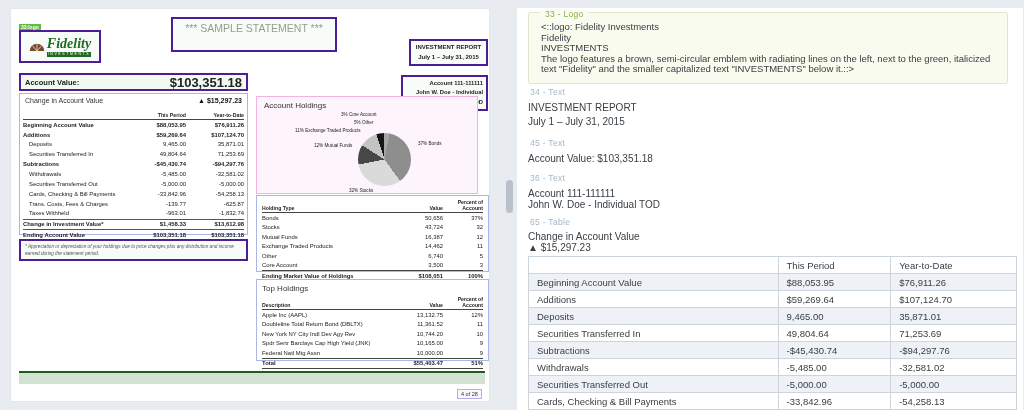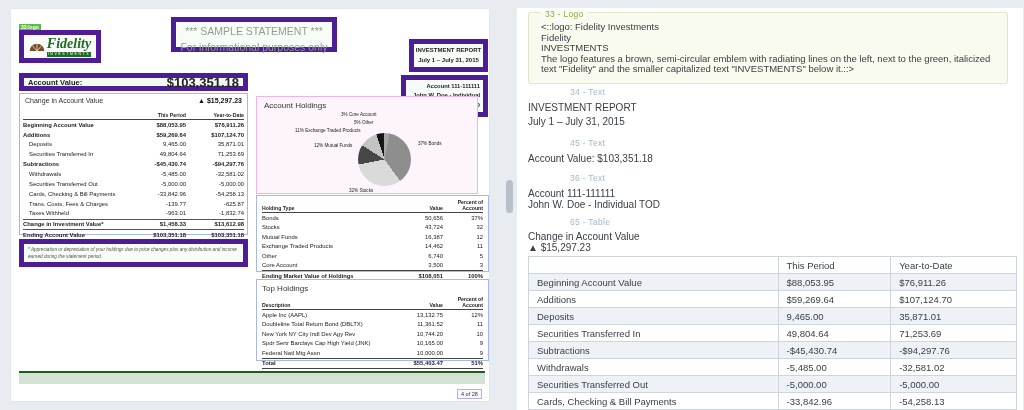--- a/index.html
+++ b/index.html
@@ -2,21 +2,21 @@
 <html><head>
 <meta charset="utf-8">
 <style>
   html,body{margin:0;padding:0;}
   body{width:1024px;height:410px;background:#e8ebf0;overflow:hidden;position:relative;
        font-family:"Liberation Sans",sans-serif;color:#222;}
   .abs{position:absolute;}
 
   
   .page{position:absolute;left:10px;top:8px;width:480px;height:394px;background:#fff;border:1px solid #e3e7ec;box-sizing:border-box;}
-  .ab-green{border:5px solid #4c1d95;background:#f8fcf8;}
+  .ab-green{border:2px solid #4c1d95;background:#f8fcf8;}
   .ab-blue{border:1px solid #a9b6e8;background:#fff;}
   .ab-pink{border:1px solid #f0b4e0;background:#fdf5fb;}
   .ab-purple{border:1px solid #b6aee6;background:#f8f7fd;}
 
   .logo-tag{left:8px;top:15px;font-size:5px;font-weight:bold;background:#62b843;color:#fff;padding:0 2px;line-height:7px;}
   .logo-box{left:8px;top:21px;width:82px;height:33px;display:flex;align-items:center;justify-content:center;gap:2px;box-sizing:border-box;}
   .logo-text{display:flex;flex-direction:column;}
   .logo-brand{font-family:"Liberation Serif",serif;font-style:italic;font-weight:bold;font-size:14px;color:#1f6b21;line-height:14px;}
   .logo-sub{background:#1f6b21;color:#fff;font-size:3.5px;letter-spacing:1.6px;text-align:center;line-height:5px;margin-top:1px;}
 
@@ -77,21 +77,21 @@
   .pageind{left:446px;top:380px;font-size:5.5px;padding:1px 3px;color:#333;}
 
   
   .scroll-thumb{left:506px;top:180px;width:7px;height:33px;background:#b9c0ca;border-radius:4px;}
 
   
   .rp{position:absolute;left:517px;top:8px;width:506px;height:402px;background:#fff;overflow:hidden;color:#3a4046;}
   .ann-box{position:absolute;left:11px;top:4px;width:480px;box-sizing:border-box;border:1px solid #e0e6cb;background:#f9fbef;border-radius:3px;padding:9px 12px 8px;font-size:9.5px;line-height:10.6px;}
   .ann-label{position:absolute;font-size:8.5px;letter-spacing:0.3px;}
   .lab-green{color:#84b23d;}
-  .lab-blue{color:#a3b7c9;margin-left:40px;}
+  .lab-blue{color:#a3b7c9;}
   .ann-box .ann-label{top:-4px;left:12px;background:#fbfcf4;padding:0 4px;}
   .s-line{position:absolute;left:11px;font-size:10px;line-height:11px;white-space:nowrap;}
   .rtable{position:absolute;left:11px;top:248px;width:489px;border-collapse:collapse;font-size:9.5px;color:#3a4046;table-layout:fixed;}
   .rtable td,.rtable th{border:1px solid #ccd4dd;padding:2.5px 8px;font-weight:normal;text-align:left;overflow:hidden;white-space:nowrap;}
   .rtable .w1{width:53%;}
   .rtable .w2{width:22%;}
   .rtable .w3{width:25%;}
   .rtable tr.shade{background:#eef2f7;}
 </style>
 </head>
@@ -113,21 +113,20 @@
       </svg>
     </span>
     <span class="logo-text">
       <span class="logo-brand">Fidelity</span>
       <span class="logo-sub">INVESTMENTS</span>
     </span>
   </div>
 
   <div class="abs sample ab-green">
     <div>*** SAMPLE STATEMENT ***</div>
-    <div>For informational purposes only</div>
   </div>
 
   <div class="abs report ab-green">
     <div>INVESTMENT REPORT</div>
     <div>July 1 – July 31, 2015</div>
   </div>
 
   <div class="abs avbar ab-green">
     <span class="l">Account Value:</span>
     <span class="v">$103,351.18</span>

